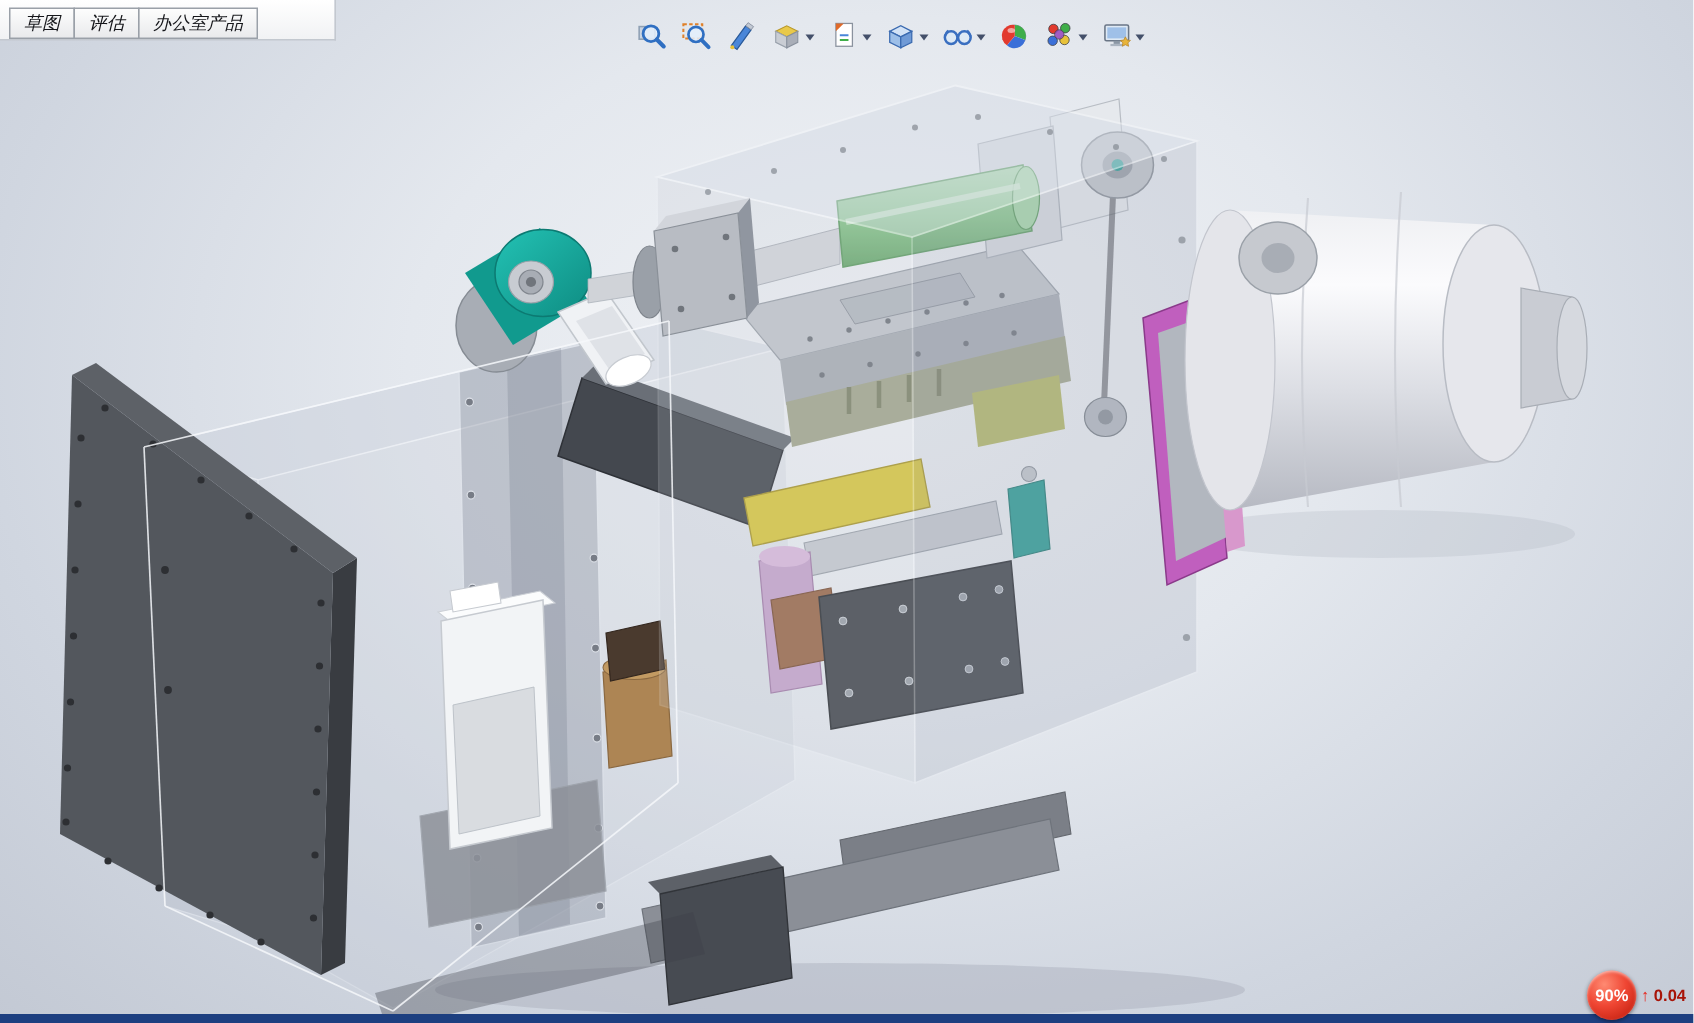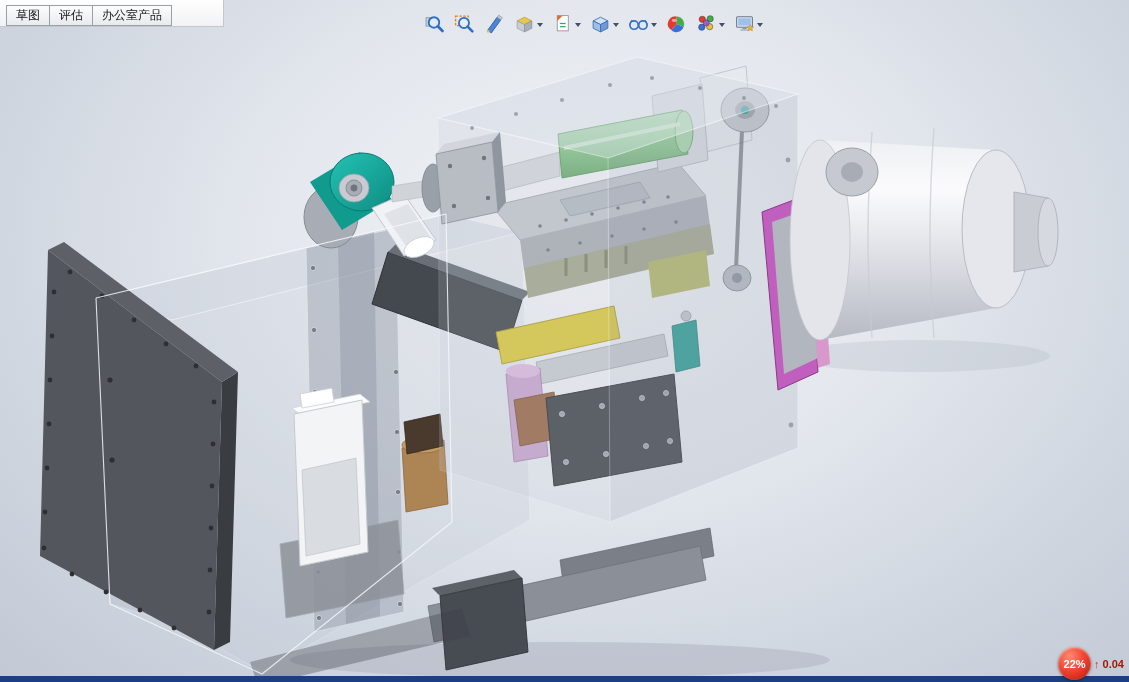--- a/index.html
+++ b/index.html
@@ -13,21 +13,21 @@
   
   .tabbar {
     position:absolute; top:0; left:0; width:224px; height:27px;
     background: linear-gradient(#ffffff, #f1f2f4);
     border-right:1px solid #c3c8cf; border-bottom:1px solid #c3c8cf;
     display:flex; align-items:flex-start; padding:5px 0 0 7px; z-index:4;
   }
   .tab {
     font-size:12px; color:#15161a; line-height:14px;
     padding:2px 9px 3px; background: linear-gradient(#fdfdfd, #e9eaec);
-    border:1px solid #9aa0a8; margin-left:-1px; white-space:nowrap; cursor:pointer;
+    border:1px solid #9aa0a8; margin-left:-1px; white-space:nowrap; cursor:pointer;font-style:italic;
   }
 
   
   .headsup { position:absolute; top:13px; left:424px; display:flex; align-items:center; gap:9px; z-index:4; }
   .hbtn { display:flex; align-items:center; gap:2px; cursor:pointer; }
   .hbtn svg { width:21px; height:21px; display:block; }
   .caret { width:0; height:0; border-left:3.5px solid transparent; border-right:3.5px solid transparent; border-top:4px solid #44506a; margin-top:3px; }
 
   
   .perf { position:absolute; right:5px; bottom:2px; display:flex; align-items:center; gap:3px; z-index:6; }
@@ -402,20 +402,20 @@
         <rect x="8" y="13.5" width="4" height="2" fill="#8a96a4"></rect>
         <rect x="6" y="15.5" width="8" height="1.4" fill="#aab4c0"></rect>
         <path d="M15.5 11 l1 2 2.2 0.3 -1.6 1.5 0.4 2.2 -2 -1 -2 1 0.4 -2.2 -1.6 -1.5 2.2 -0.3 Z" fill="#e8b43a" stroke="#b8862a" stroke-width="0.5"></path>
       </svg>
       <span class="caret"></span>
     </div>
 
   </div>
 
   <div class="perf">
-    <div class="badge">22%</div>
+    <div class="badge">90%</div>
     <span class="arrow">↑</span>
     <span class="delta">0.04</span>
   </div>
 
   <div class="statusbar"></div>
 
 </div>
 
 </body></html>

